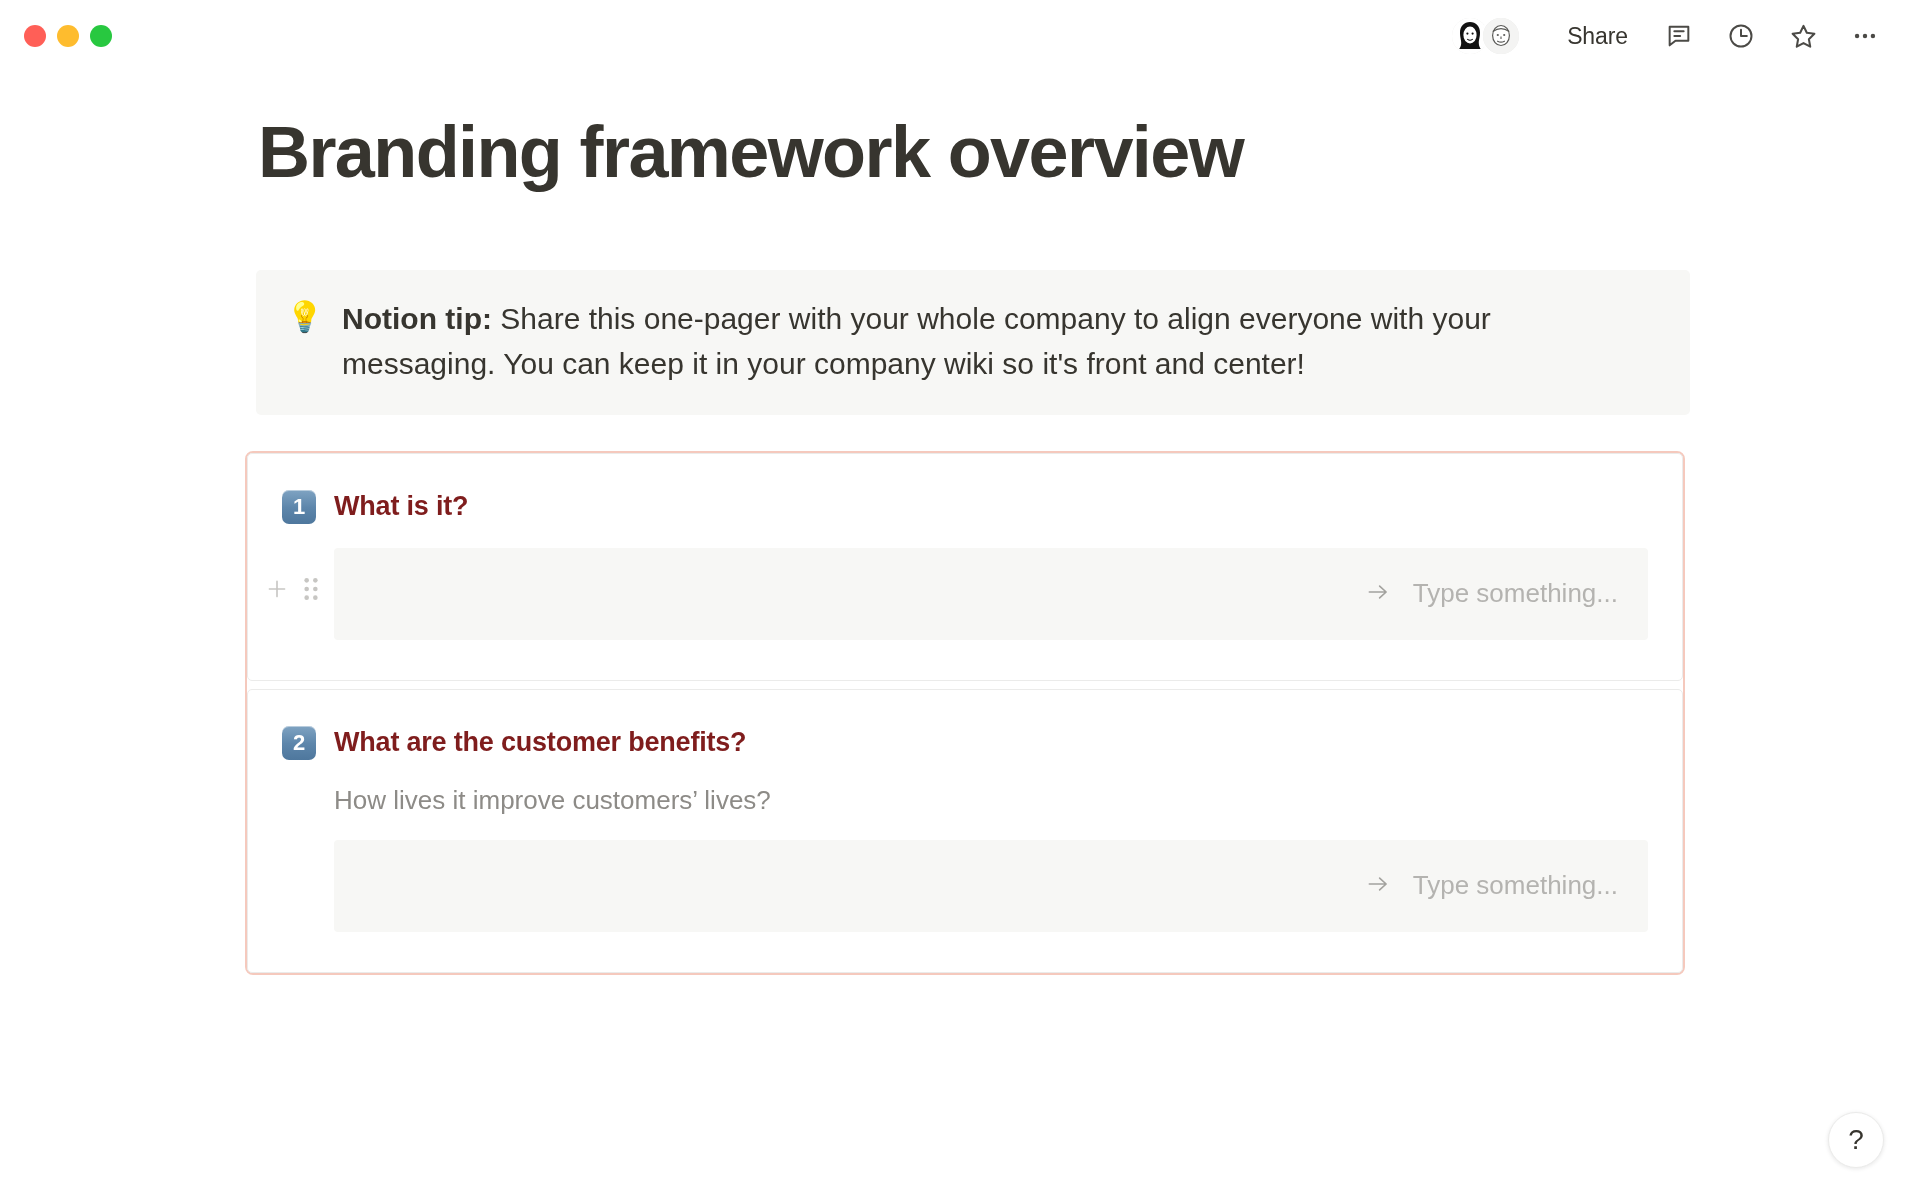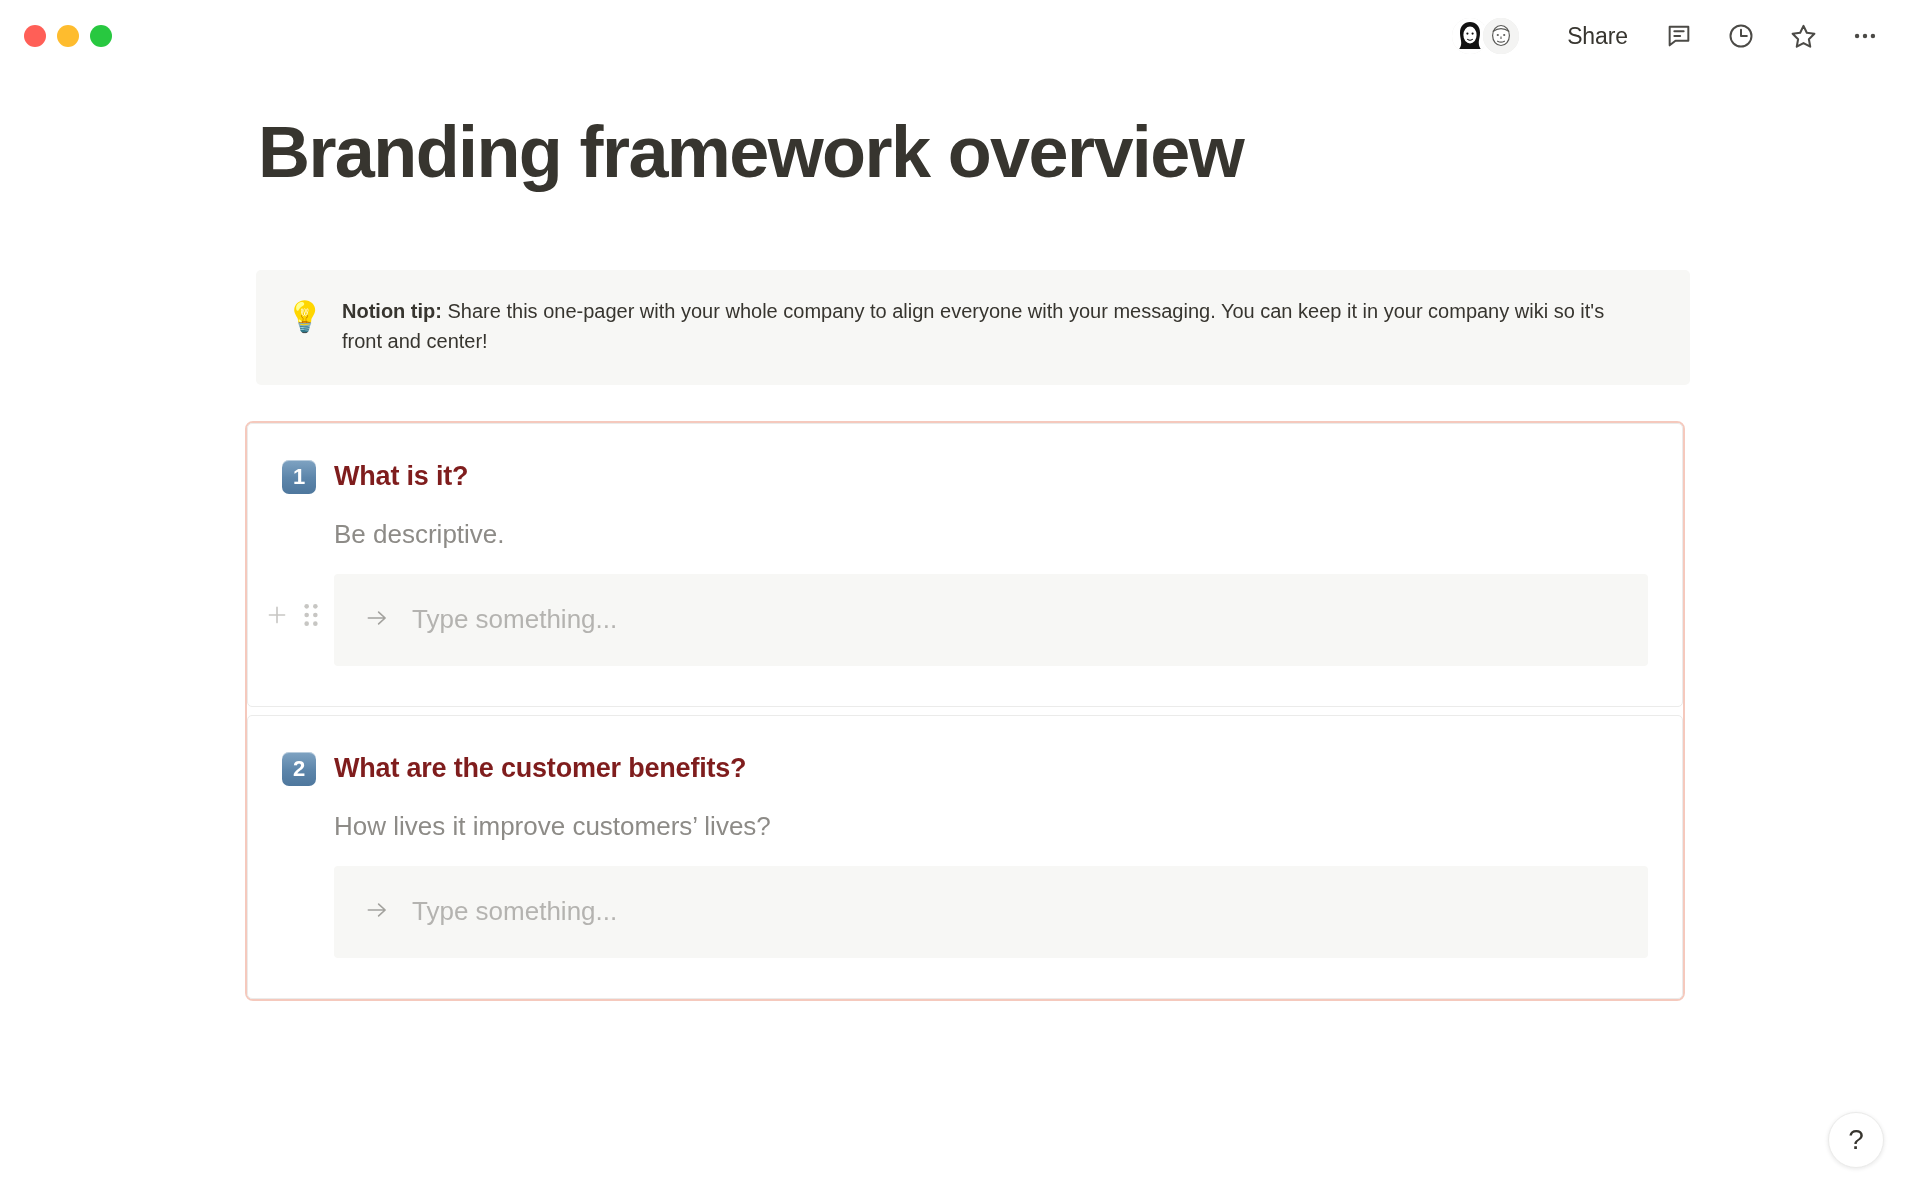--- a/index.html
+++ b/index.html
@@ -117,21 +117,21 @@
     gap: 22px;
   }
   .callout-emoji {
     font-size: 30px;
     line-height: 42px;
     flex: 0 0 auto;
     width: 34px;
     text-align: center;
   }
   .callout-text {
-    font-size: 20px;
+    font-size: 30px;
     line-height: 1.52;
     color: #37352f;
     max-width: 1272px;
   }
   .callout-text b { font-weight: 700; }
 
   
   .section-heading {
     margin: 86px 0 0 256px;
     font-size: 46px;
@@ -212,20 +212,21 @@
 
   .type-box {
     background: #f7f7f5;
     border-radius: 4px;
     height: 92px;
     display: flex;
     align-items: center;
     padding: 0 30px;
     gap: 22px;
     cursor: text;
+    justify-content: flex-end;
   }
   .arrow-icon {
     color: #a3a29e;
     flex: 0 0 auto;
     display: block;
   }
   .type-placeholder {
     font-size: 26px;
     color: #b4b3b0;
   }
@@ -332,21 +333,20 @@
     </div>
 
 
     <div class="model-wrapper">
 
       <div class="model-card">
         <div class="card-head">
           <span class="num-emoji">1</span>
           <span class="card-title">What is it?</span>
         </div>
-        <div class="card-sub">Be descriptive.</div>
 
         <div class="input-row">
           <div class="block-handles">
             <span class="plus-icon">
               <svg width="26" height="26" viewBox="0 0 24 24" fill="none" stroke="currentColor" stroke-width="1.5" stroke-linecap="round">
                 <path d="M12 5v14M5 12h14"></path>
               </svg>
             </span>
             <span class="drag-icon">
               <svg width="18" height="26" viewBox="0 0 12 18" fill="currentColor">

